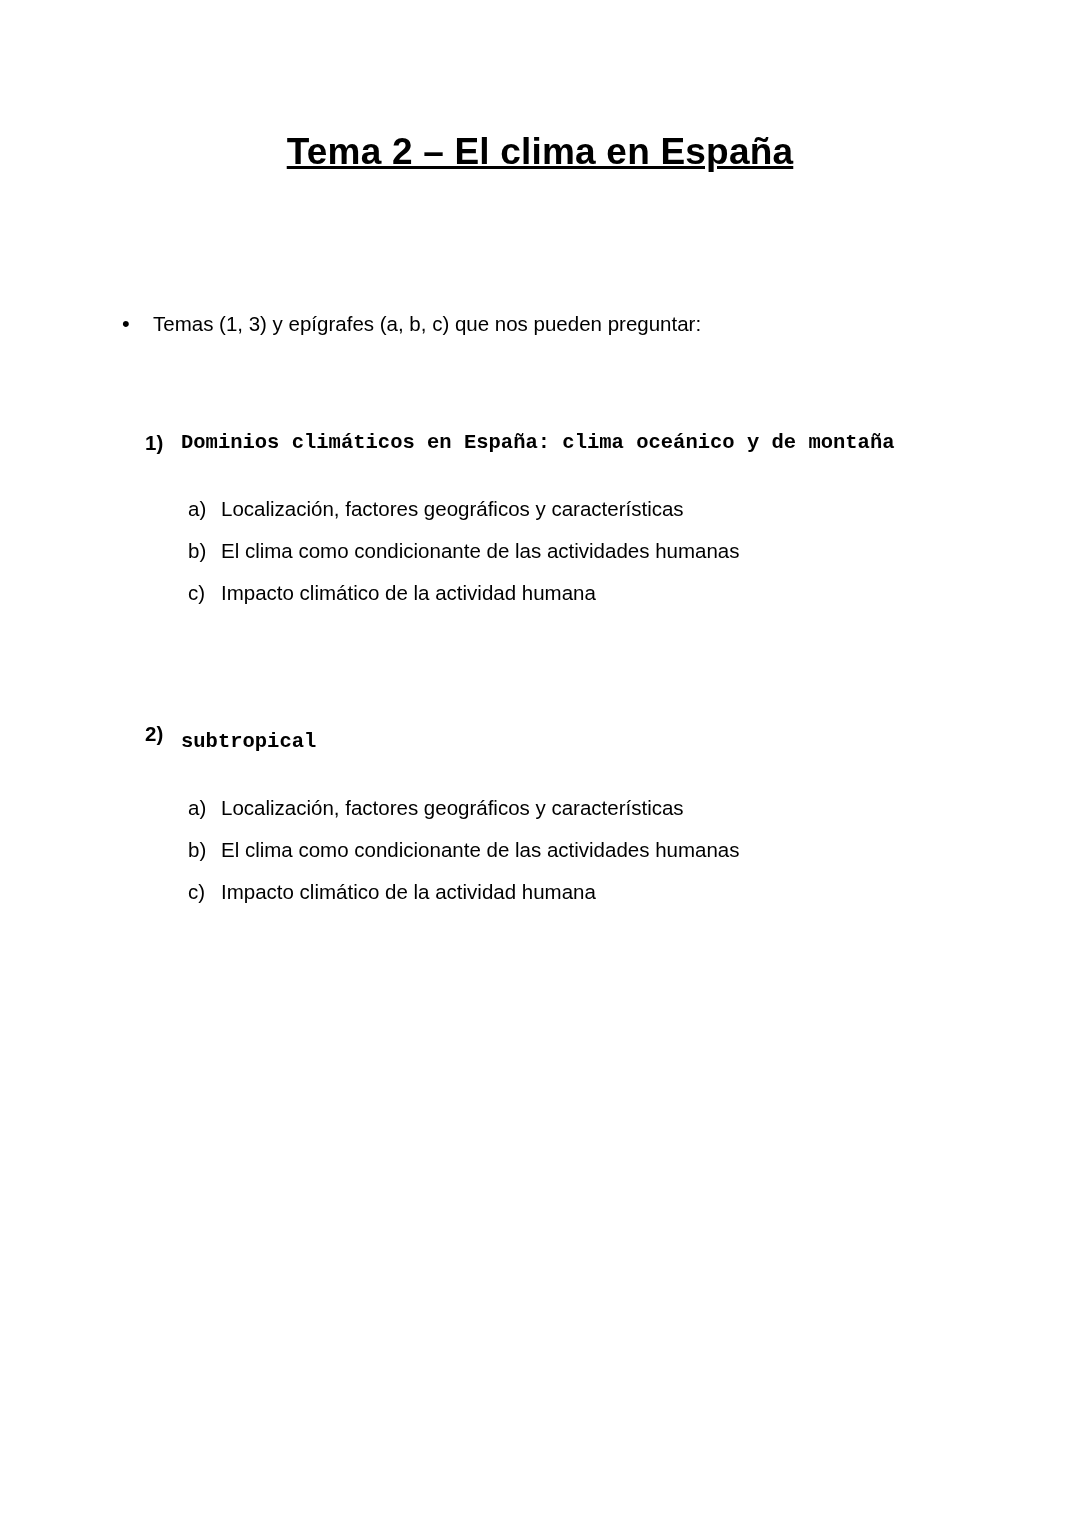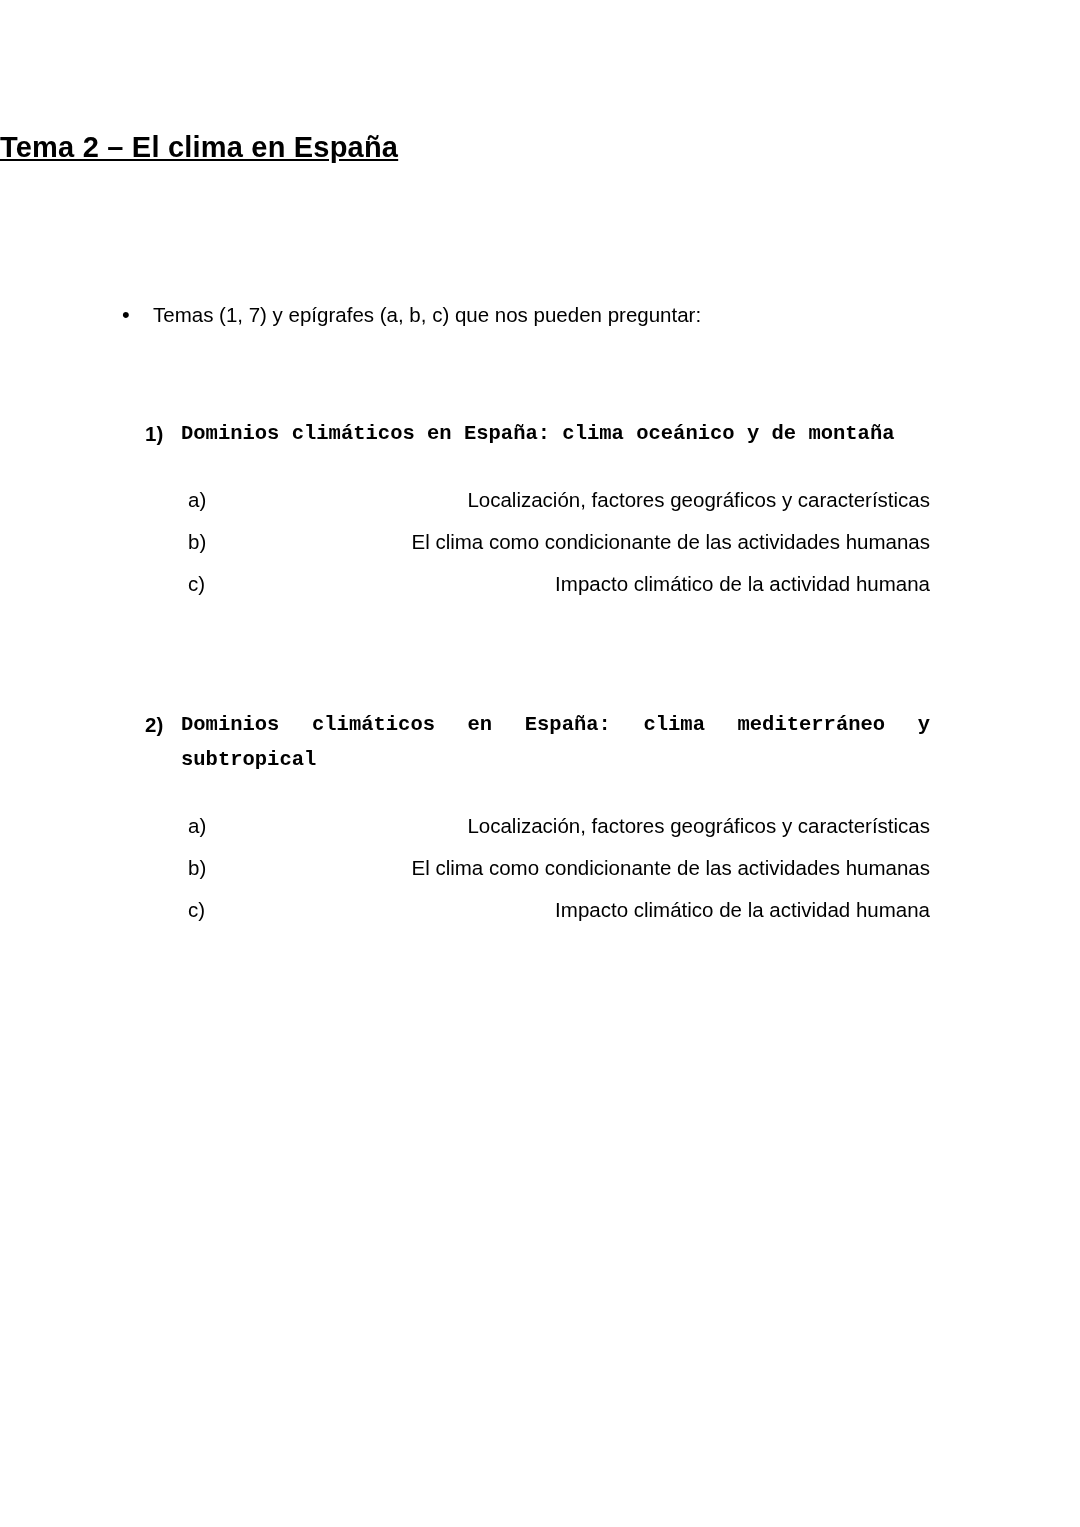--- a/index.html
+++ b/index.html
@@ -9,21 +9,22 @@
     width: 1080px;
     height: 1527px;
     margin: 0 auto;
     background: #ffffff;
     font-family: "Liberation Sans", "DejaVu Sans", sans-serif;
     color: #000000;
     padding-top: 131px;
     overflow: hidden;
   }
   .doc-title {
-    font-size: 29px;
+    text-align: center;
+    font-size: 37px;
     font-weight: bold;
     text-decoration: underline;
     letter-spacing: 0.2px;
   }
   .intro-row {
     display: flex;
     margin: 138px 150px 0 122px;
     font-size: 20.5px;
     line-height: 26px;
   }
@@ -61,32 +62,32 @@
   }
   .sub-item {
     display: flex;
     font-size: 20.5px;
     line-height: 42px;
   }
   .sub-label {
     width: 33px;
     flex-shrink: 0;
   }
-  .sub-text { flex: 1; text-align: right; }
+  .sub-text { flex: 1; }
 </style>
 </head>
 <body>
 
 <div class="page">
 
   <h1 class="doc-title">Tema 2 – El clima en España</h1>
 
   <div class="intro-row">
     <span class="bullet-glyph">•</span>
-    <span class="intro-text">Temas (1, 7) y epígrafes (a, b, c) que nos pueden preguntar:</span>
+    <span class="intro-text">Temas (1, 3) y epígrafes (a, b, c) que nos pueden preguntar:</span>
   </div>
 
   <div class="section section-1">
     <div class="section-heading-row">
       <span class="section-number">1)</span>
       <span class="heading-text">Dominios climáticos en España: clima oceánico y de montaña</span>
     </div>
     <div class="sub-list">
       <div class="sub-item">
         <span class="sub-label">a)</span>
@@ -100,21 +101,20 @@
         <span class="sub-label">c)</span>
         <span class="sub-text">Impacto climático de la actividad humana</span>
       </div>
     </div>
   </div>
 
   <div class="section section-2">
     <div class="section-heading-row">
       <span class="section-number">2)</span>
       <span class="heading-text">
-        <span class="heading-line-justified" style="display:block;">Dominios climáticos en España: clima mediterráneo y</span>
         <span class="heading-line-2" style="display:block;margin-top:8px;">subtropical</span>
       </span>
     </div>
     <div class="sub-list">
       <div class="sub-item">
         <span class="sub-label">a)</span>
         <span class="sub-text">Localización, factores geográficos y características</span>
       </div>
       <div class="sub-item">
         <span class="sub-label">b)</span>

